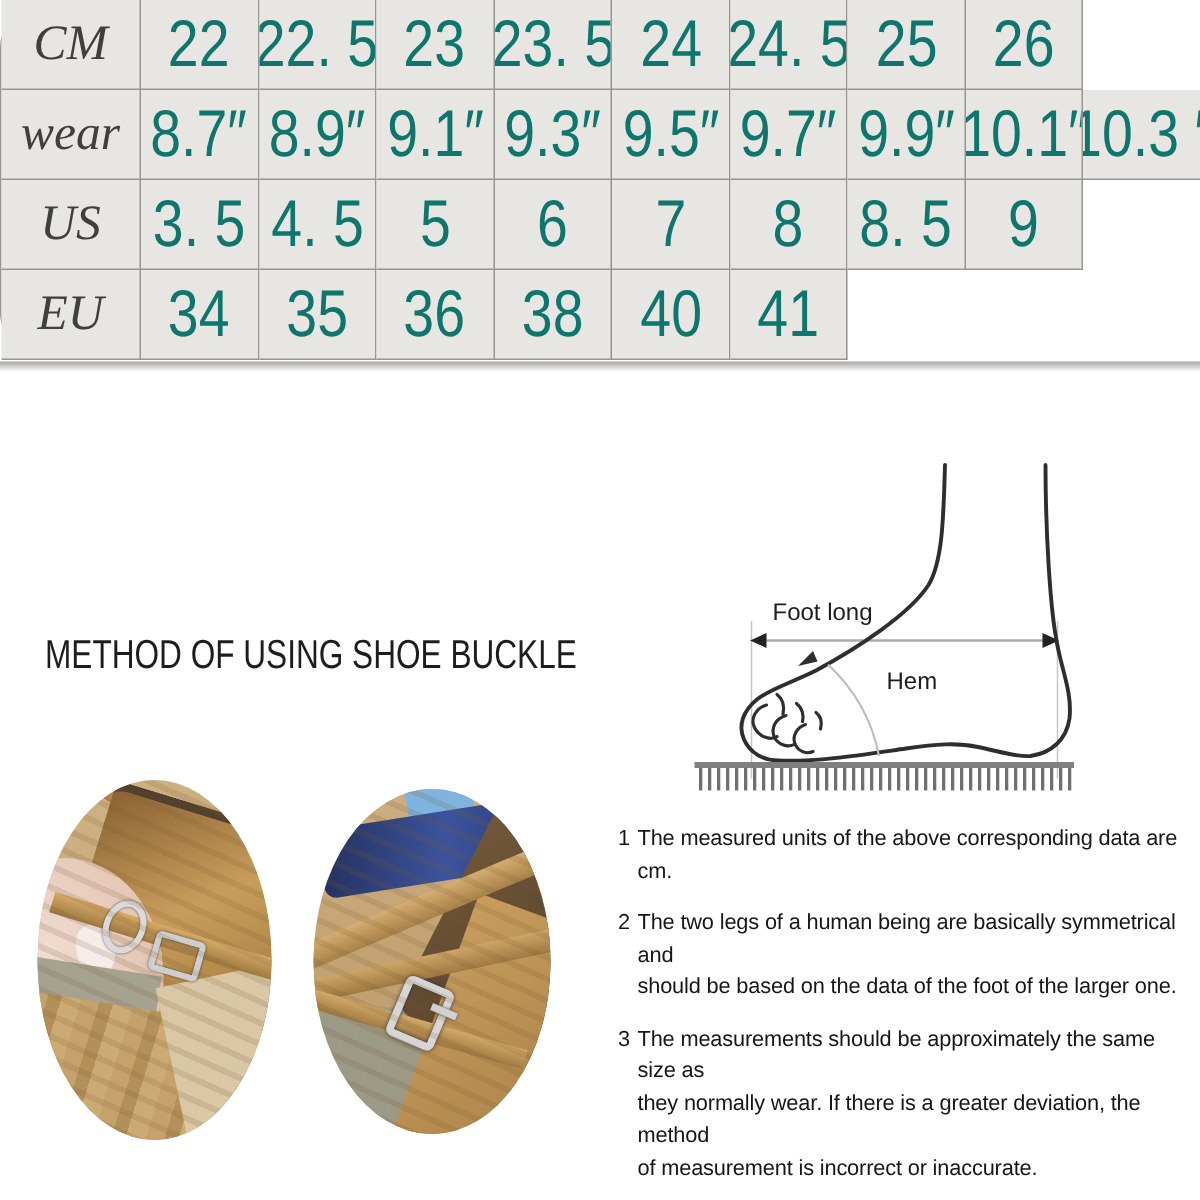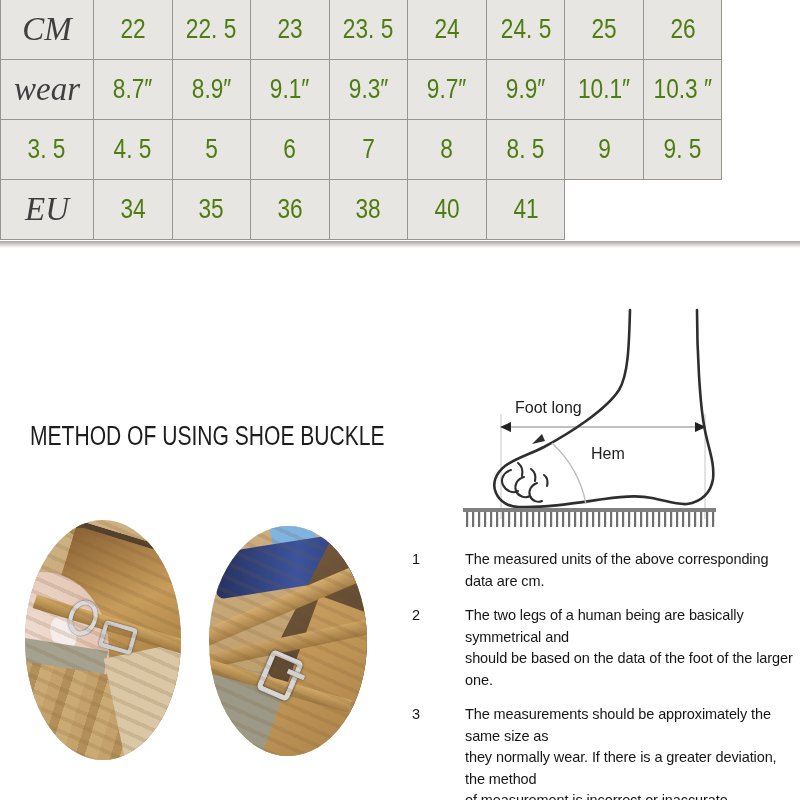--- a/index.html
+++ b/index.html
@@ -4,29 +4,30 @@
 <style>
   html,body{margin:0;padding:0;}
   body{
     width:800px;height:800px;position:relative;overflow:hidden;
     background:#ffffff;font-family:"Liberation Sans",sans-serif;
   }
   
   .size-table{
     position:absolute;top:0;left:0;width:800px;
     border-left:1px solid #989591;
+    border-radius:32px;
   }
   .trow{display:grid;grid-template-columns:93px repeat(9,1fr);height:60px;}
   .cell{
     border-right:1px solid #989591;border-bottom:1px solid #989591;
     background:#e8e6e3;display:flex;align-items:center;justify-content:center;
     overflow:hidden;
   }
   .label-cell{font-family:"Liberation Serif",serif;font-style:italic;font-size:33px;color:#3f3f3f;}
-  .val-cell{font-size:27px;color:#4d7c0f;}
+  .val-cell{font-size:44px;color:#0f766e;}
   .val-cell span{display:inline-block;transform:scaleX(.84);white-space:nowrap;}
   .table-shadow{position:absolute;top:241px;left:0;width:800px;height:7px;
     background:linear-gradient(#a9a6a2,#dcdad6 60%,#ffffff);}
   
   .method-title{
     position:absolute;left:30px;top:421px;font-size:27px;color:#1d1d1d;
     white-space:nowrap;transform:scaleX(.78);transform-origin:left center;
   }
   
   .foot-diagram{position:absolute;left:448px;top:293px;width:342px;height:250px;}
@@ -87,21 +88,21 @@
   .or-pin{left:78px;top:146px;width:18px;height:5px;background:#d0d0d0;
     box-shadow:0 0 2px #444;transform:rotate(23deg);}
   .or-green{left:-24px;bottom:-14px;width:112px;height:100px;
     background:#9d9987;transform:rotate(6deg);}
   
   .notes{position:absolute;left:412px;top:549px;width:386px;height:251px;
     overflow:hidden;color:#161616;}
   .note{display:flex;margin-bottom:13px;font-size:14.5px;line-height:21.5px;letter-spacing:-.1px;}
   .note:nth-child(4){margin-top:19px;}
   .note-num{flex:0 0 13px;}
-  .note-text{white-space:pre-line;margin-left:40px;}
+  .note-text{white-space:pre-line;}
 </style>
 </head>
 <body>
 
 <div class="size-table" id="sizeTable">
     <div class="trow">
       <div class="cell label-cell">
         <span>CM</span>
       </div>
       <div class="cell val-cell">
@@ -139,33 +140,39 @@
       <div class="cell val-cell">
         <span>8.9″</span>
       </div>
       <div class="cell val-cell">
         <span>9.1″</span>
       </div>
       <div class="cell val-cell">
         <span>9.3″</span>
       </div>
       <div class="cell val-cell">
+        <span>9.5″</span>
+      </div>
+      <div class="cell val-cell">
         <span>9.7″</span>
       </div>
       <div class="cell val-cell">
         <span>9.9″</span>
       </div>
       <div class="cell val-cell">
         <span>10.1″</span>
       </div>
       <div class="cell val-cell">
         <span>10.3 ″</span>
       </div>
     </div>
     <div class="trow">
+      <div class="cell label-cell">
+        <span>US</span>
+      </div>
       <div class="cell val-cell">
         <span>3. 5</span>
       </div>
       <div class="cell val-cell">
         <span>4. 5</span>
       </div>
       <div class="cell val-cell">
         <span>5</span>
       </div>
       <div class="cell val-cell">
@@ -175,23 +182,20 @@
         <span>7</span>
       </div>
       <div class="cell val-cell">
         <span>8</span>
       </div>
       <div class="cell val-cell">
         <span>8. 5</span>
       </div>
       <div class="cell val-cell">
         <span>9</span>
-      </div>
-      <div class="cell val-cell">
-        <span>9. 5</span>
       </div>
     </div>
     <div class="trow">
       <div class="cell label-cell">
         <span>EU</span>
       </div>
       <div class="cell val-cell">
         <span>34</span>
       </div>
       <div class="cell val-cell">

